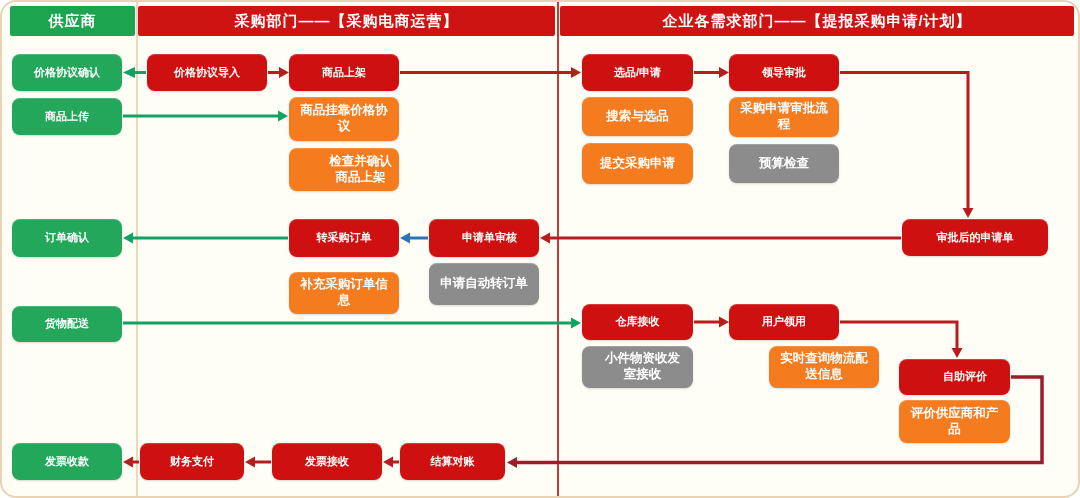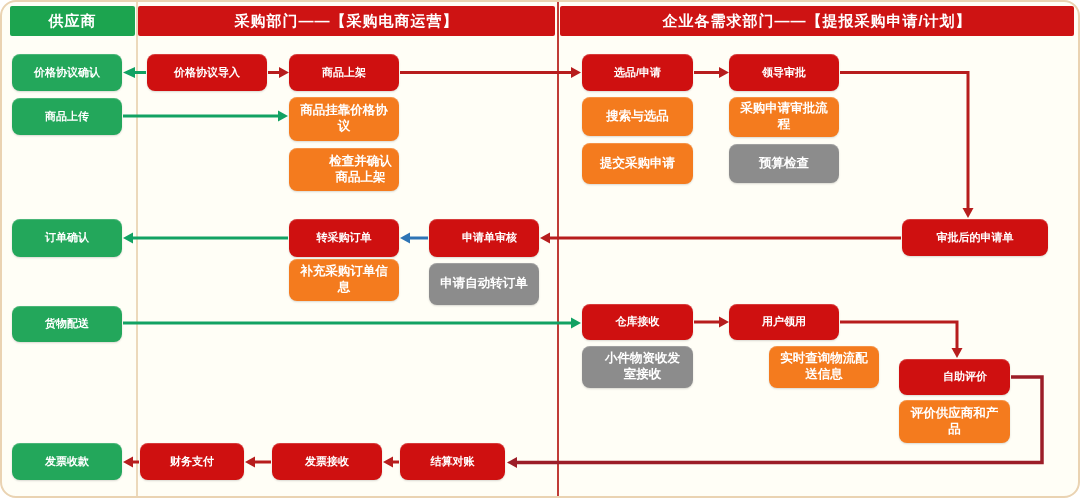--- a/index.html
+++ b/index.html
@@ -49,21 +49,21 @@
       <div class="node green" style="left: 10px; top: 52px; width: 110px; height: 37px;">价格协议确认</div>
       <div class="node green" style="left: 10px; top: 96px; width: 110px; height: 37px;">商品上传</div>
       <div class="node green" style="left: 10px; top: 217px; width: 110px; height: 38px;">订单确认</div>
       <div class="node green" style="left: 10px; top: 304px; width: 110px; height: 36px;">货物配送</div>
       <div class="node green" style="left: 10px; top: 441px; width: 110px; height: 37px;">发票收款</div>
       <div class="node red" style="left: 145px; top: 52px; width: 120px; height: 37px;">价格协议导入</div>
       <div class="node red" style="left: 287px; top: 52px; width: 110px; height: 37px;">商品上架</div>
       <div class="node orange" style="left: 287px; top: 95px; width: 110px; height: 44px;">商品挂靠价格协议</div>
       <div class="node orange" style="left: 287px; top: 146px; width: 110px; height: 43px; padding-left: 40px;">检查并确认商品上架</div>
       <div class="node red" style="left: 287px; top: 217px; width: 110px; height: 38px;">转采购订单</div>
-      <div class="node orange" style="left: 287px; top: 257px; width: 110px; height: 42px;">补充采购订单信息</div>
+      <div class="node orange" style="left: 287px; top: 270px; width: 110px; height: 42px;">补充采购订单信息</div>
       <div class="node red" style="left: 427px; top: 217px; width: 110px; height: 38px; padding-left: 18px;">申请单审核</div>
       <div class="node gray" style="left: 427px; top: 261px; width: 110px; height: 42px;">申请自动转订单</div>
       <div class="node red" style="left: 138px; top: 441px; width: 104px; height: 37px;">财务支付</div>
       <div class="node red" style="left: 270px; top: 441px; width: 110px; height: 37px;">发票接收</div>
       <div class="node red" style="left: 398px; top: 441px; width: 105px; height: 37px;">结算对账</div>
       <div class="node red" style="left: 580px; top: 52px; width: 111px; height: 37px;">选品/申请</div>
       <div class="node orange" style="left: 580px; top: 95px; width: 111px; height: 39px;">搜索与选品</div>
       <div class="node orange" style="left: 580px; top: 141px; width: 111px; height: 41px;">提交采购申请</div>
       <div class="node red" style="left: 727px; top: 52px; width: 110px; height: 37px;">领导审批</div>
       <div class="node orange" style="left: 727px; top: 95px; width: 110px; height: 40px;">采购申请审批流程</div>

